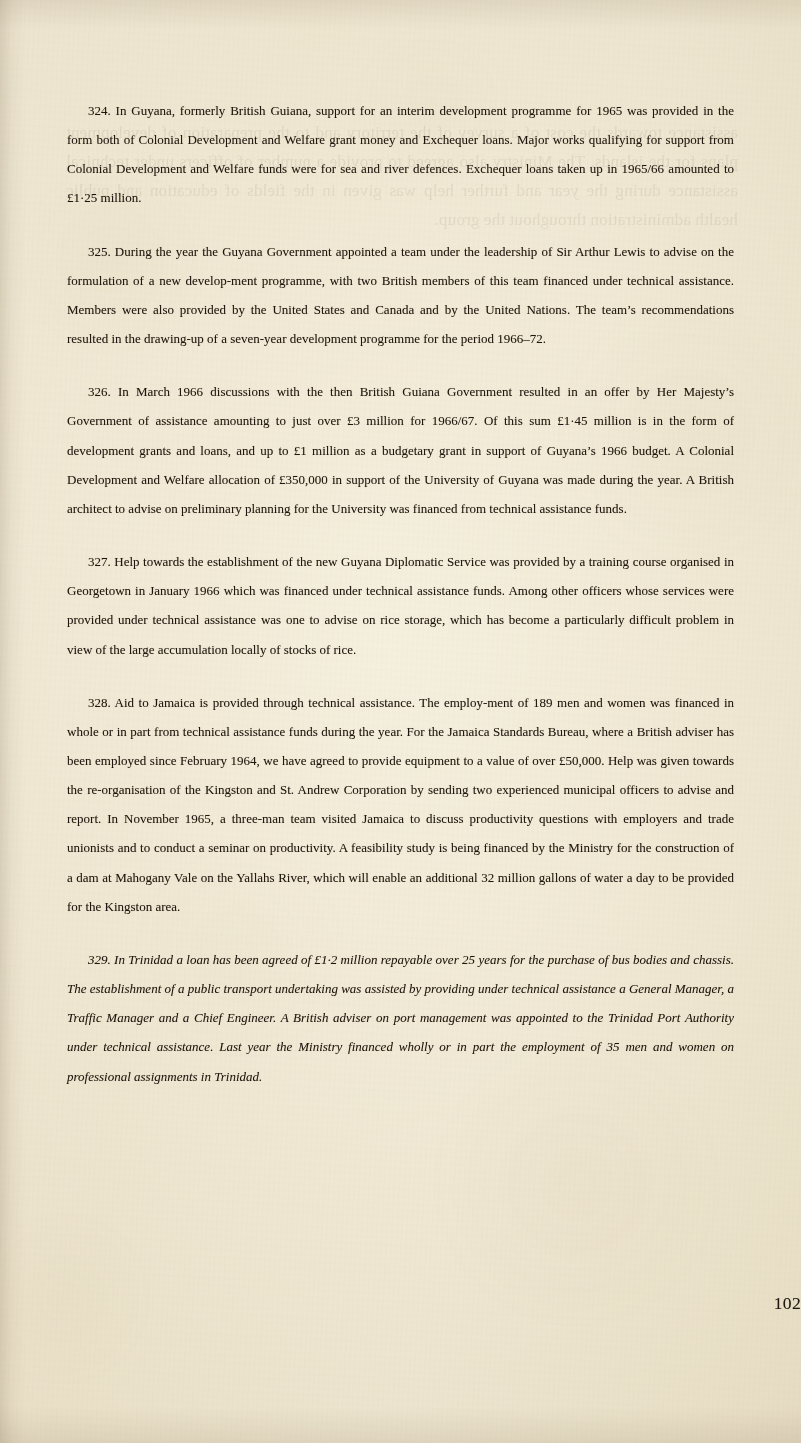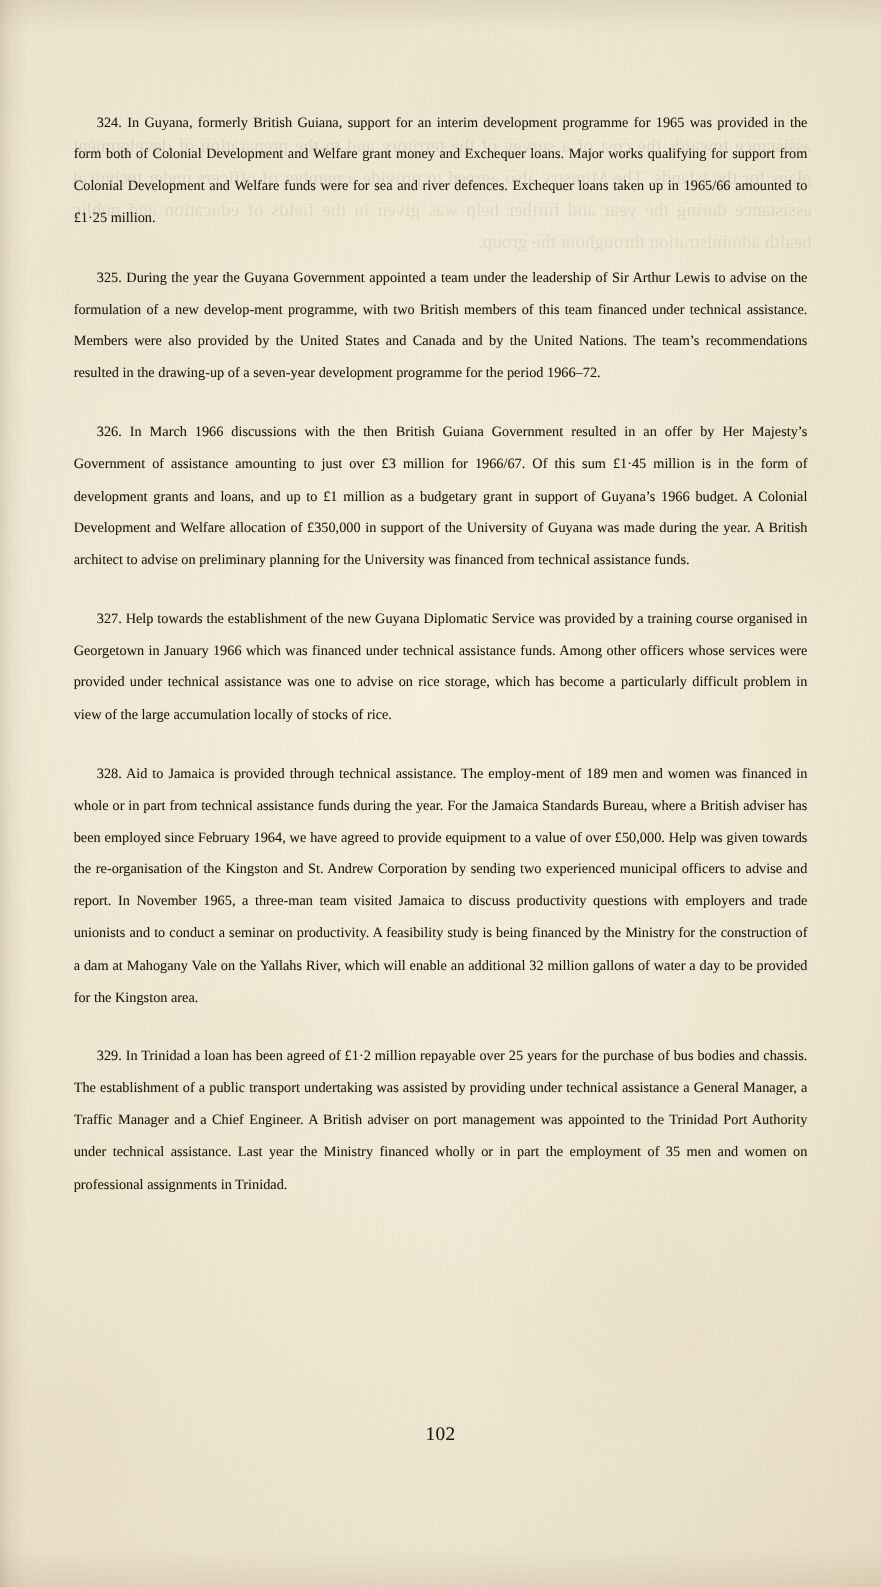--- a/index.html
+++ b/index.html
@@ -92,34 +92,34 @@
     text-align: justify;
     text-justify: inter-word;
     -webkit-font-smoothing: antialiased;
   }
 
   .text-block p {
     margin: 0 0 24px 0;
     text-indent: 21px;
     hyphens: manual;
   }
-  .text-block p:last-of-type { margin-bottom: 0; }
+  .text-block p:last-of-type { margin-bottom: 0; font-style: italic; }
 
   
   .ink {
     filter: blur(0.17px) contrast(1.04);
     text-shadow: 0 0 0.7px rgba(60,42,22,0.28);
   }
 
   .folio {
     position: absolute;
     left: 0;
     right: 0;
     top: 1293px;
-    text-align: center;
+    text-align: right;
     color: #241c13;
     font-size: 17.6px;
     letter-spacing: 0.3px;
   }
 
   
   .gutter {
     position: absolute;
     left: 0; top: 0; bottom: 0;
     width: 26px;

